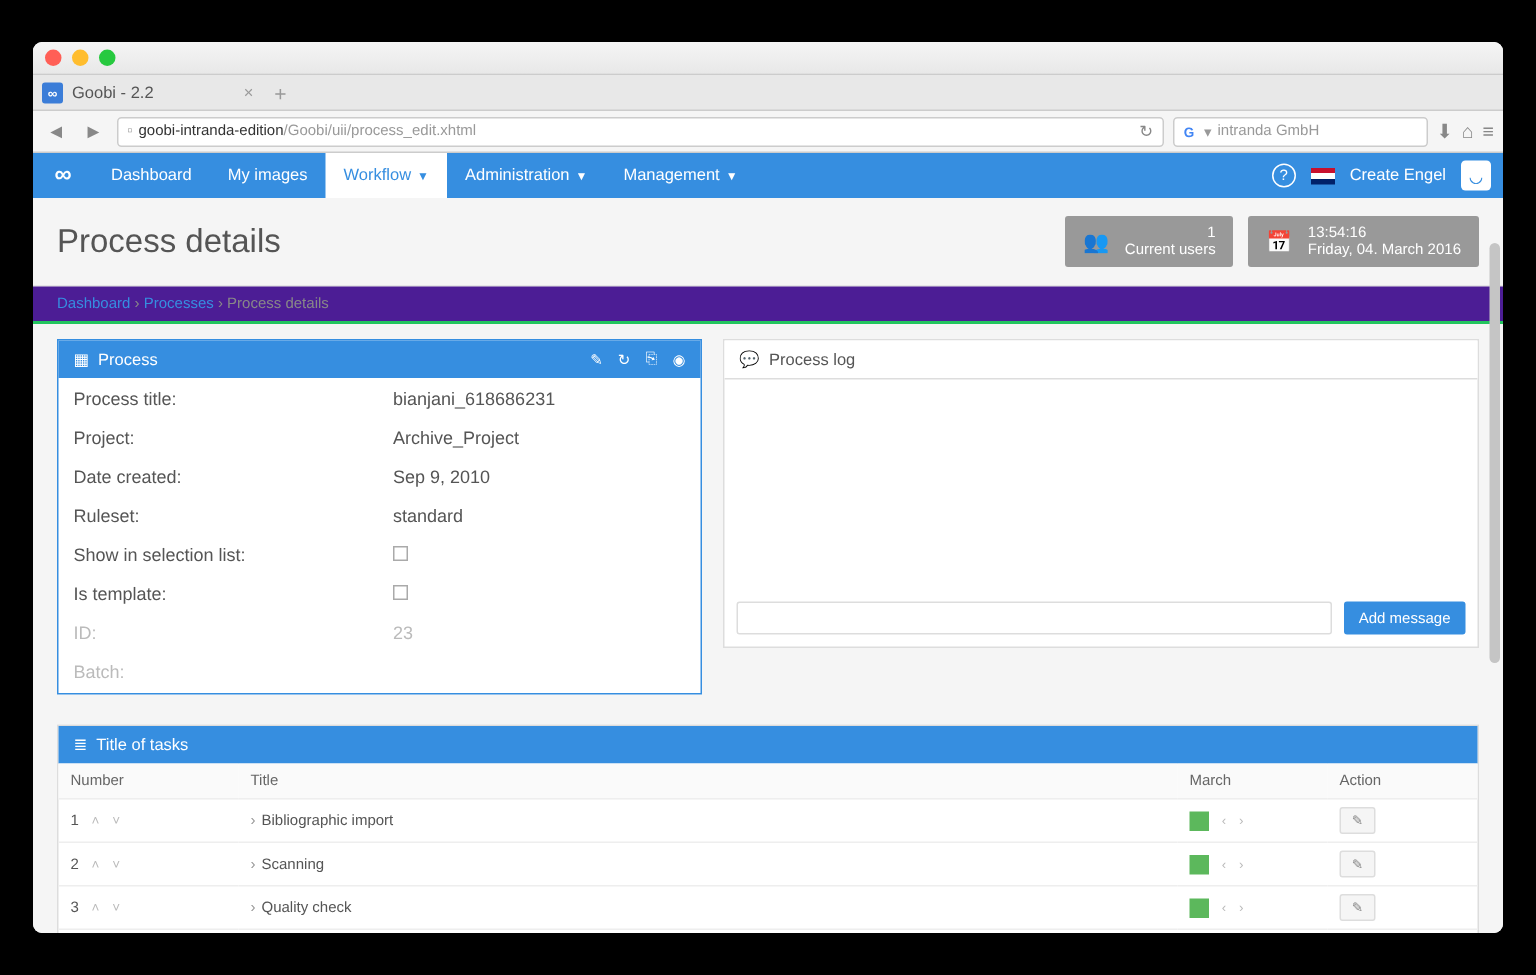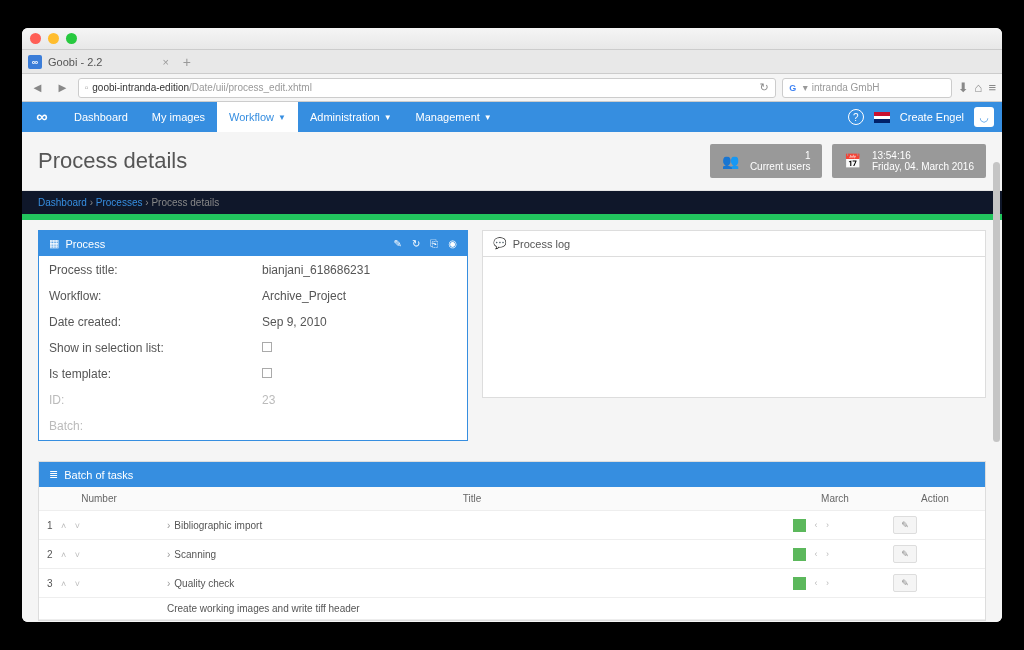--- a/index.html
+++ b/index.html
@@ -31,41 +31,41 @@
 .nav-item.active{background:#fff;color:#368ee0}
 .nav-right{margin-left:auto;display:flex;align-items:center;gap:10px;padding-right:8px}
 .help-i{width:16px;height:16px;border:1px solid #fff;border-radius:50%;display:flex;align-items:center;justify-content:center;font-size:10px}
 .flag{width:16px;height:11px;background:linear-gradient(#c8102e 33%,#fff 33% 66%,#012169 66%)}
 .user-badge{width:20px;height:20px;background:#fff;border-radius:3px;display:flex;align-items:center;justify-content:center;color:#368ee0}
 .header-row{display:flex;align-items:center;padding:12px 16px;gap:10px}
 .page-title{font-size:22px;color:#555;flex:1}
 .info-box{background:#999;color:#fff;padding:6px 12px;display:flex;align-items:center;gap:10px;border-radius:2px;font-size:10px}
 .info-box .big{font-size:14px}
 .info-box.date{min-width:130px}
-.breadcrumb{padding:6px 16px;font-size:10px;color:#888;border-top:1px solid #e5e5e5;border-bottom:6px solid #22c55e;background:#0f172a}
+.breadcrumb{padding:6px 16px;font-size:10px;color:#888;border-top:1px solid #e5e5e5;border-bottom:2px solid #22c55e;background:#4c1d95}
 .breadcrumb a{color:#368ee0;text-decoration:none}
 .main{display:flex;padding:10px 16px;gap:14px}
 .left-col{flex:0 0 430px}
 .right-col{flex:1}
 .panel{background:#fff;border:1px solid #ddd;margin-bottom:10px}
 .panel-h{background:#368ee0;color:#fff;padding:6px 10px;font-size:11px;display:flex;align-items:center}
 .panel-h-icons{margin-left:auto;display:flex;gap:10px;font-size:10px}
 .panel-h.white{background:#fff;color:#555;border-bottom:1px solid #ddd}
 .prop-table{width:100%;font-size:12px;color:#555}
 .prop-table tr{border-bottom:1px solid #eee}
 .prop-table td{padding:5px 8px}
 .prop-table td:first-child{width:50%}
 .prop-table tr.muted td{color:#bbb}
 .log-body{min-height:140px;padding:10px}
 .log-input-row{display:flex;gap:8px;padding:8px}
 .log-input{flex:1;height:22px;border:1px solid #ddd;border-radius:2px}
 .add-btn{background:#368ee0;color:#fff;border:none;padding:4px 10px;font-size:10px;border-radius:2px}
 .tasks-panel{margin:0 16px 10px;background:#fff;border:1px solid #ddd}
 .task-table{width:100%;font-size:10px;color:#555;border-collapse:collapse}
-.task-table th{text-align:center;padding:6px 8px;border-bottom:1px solid #eee;font-weight:normal;color:#666;background:#fafafa}
+.task-table th{text-align:left;padding:6px 8px;border-bottom:1px solid #eee;font-weight:normal;color:#666;background:#fafafa}
 .task-table td{padding:5px 8px;border-bottom:1px solid #eee}
 .col-num{width:120px}
 .col-status{width:100px}
 .col-action{width:100px}
 .arrows{color:#bbb;font-size:9px;margin-left:6px}
 .chev{color:#999;margin-right:4px}
 .status-sq{display:inline-block;width:13px;height:13px;vertical-align:middle}
 .status-sq.green{background:#5cb85c}
 .status-nav{color:#bbb;font-size:9px;margin-left:6px}
 .action-btn{display:inline-block;width:24px;height:18px;background:#f5f5f5;border:1px solid #ddd;border-radius:2px;text-align:center;font-size:9px;color:#888;line-height:16px}
@@ -87,21 +87,21 @@
     <span class="tab-title">Goobi - 2.2</span>
     <span class="tab-x">×</span>
     <span class="plus">+</span>
   </div>
   <div class="addr-row">
     <span class="nav-btn">◄</span>
     <span class="nav-btn">►</span>
     <div class="url-bar">
       <span style="margin-right:4px;color:#999">▫</span>
       <span class="url-host">goobi-intranda-edition</span>
-        <span class="url-path">/Date/uii/process_edit.xhtml</span>
+        <span class="url-path">/Goobi/uii/process_edit.xhtml</span>
       <span class="reload">↻</span>
     </div>
     <div class="search-bar">
       <span class="g-icon">G</span>
       <span style="color:#999;margin-right:4px">▾</span>
       <span>intranda GmbH</span>
     </div>
     <span class="tool-icon">⬇</span>
     <span class="tool-icon">⌂</span>
     <span class="tool-icon">≡</span>
@@ -171,26 +171,30 @@
               <span>◉</span>
             </div>
           </div>
           <table class="prop-table">
             <tbody id="prop-rows">
                 <tr>
                   <td>Process title:</td>
                   <td>bianjani_618686231</td>
                 </tr>
                 <tr>
-                  <td>Workflow:</td>
+                  <td>Project:</td>
                   <td>Archive_Project</td>
                 </tr>
                 <tr>
                   <td>Date created:</td>
                   <td>Sep 9, 2010</td>
+                </tr>
+                <tr>
+                  <td>Ruleset:</td>
+                  <td>standard</td>
                 </tr>
                 <tr>
                   <td>Show in selection list:</td>
                   <td><span class="checkbox"></span></td>
                 </tr>
                 <tr>
                   <td>Is template:</td>
                   <td><span class="checkbox"></span></td>
                 </tr>
                 <tr class="muted">
@@ -205,28 +209,32 @@
           </table>
         </div>
       </div>
       <div class="right-col">
         <div class="panel">
           <div class="panel-h white">
             <span style="margin-right:6px">💬</span>
             <span>Process log</span>
           </div>
           <div class="log-body"></div>
+          <div class="log-input-row">
+            <input class="log-input" style="">
+            <button class="add-btn">Add message</button>
+          </div>
         </div>
       </div>
     </div>
 
     <div class="tasks-panel">
       <div class="panel-h">
         <span style="margin-right:6px">≣</span>
-        <span>Batch of tasks</span>
+        <span>Title of tasks</span>
       </div>
       <table class="task-table">
         <thead>
           <tr>
             <th class="col-num">Number</th>
             <th>Title</th>
             <th class="col-status">March</th>
             <th class="col-action">Action</th>
           </tr>
         </thead>

